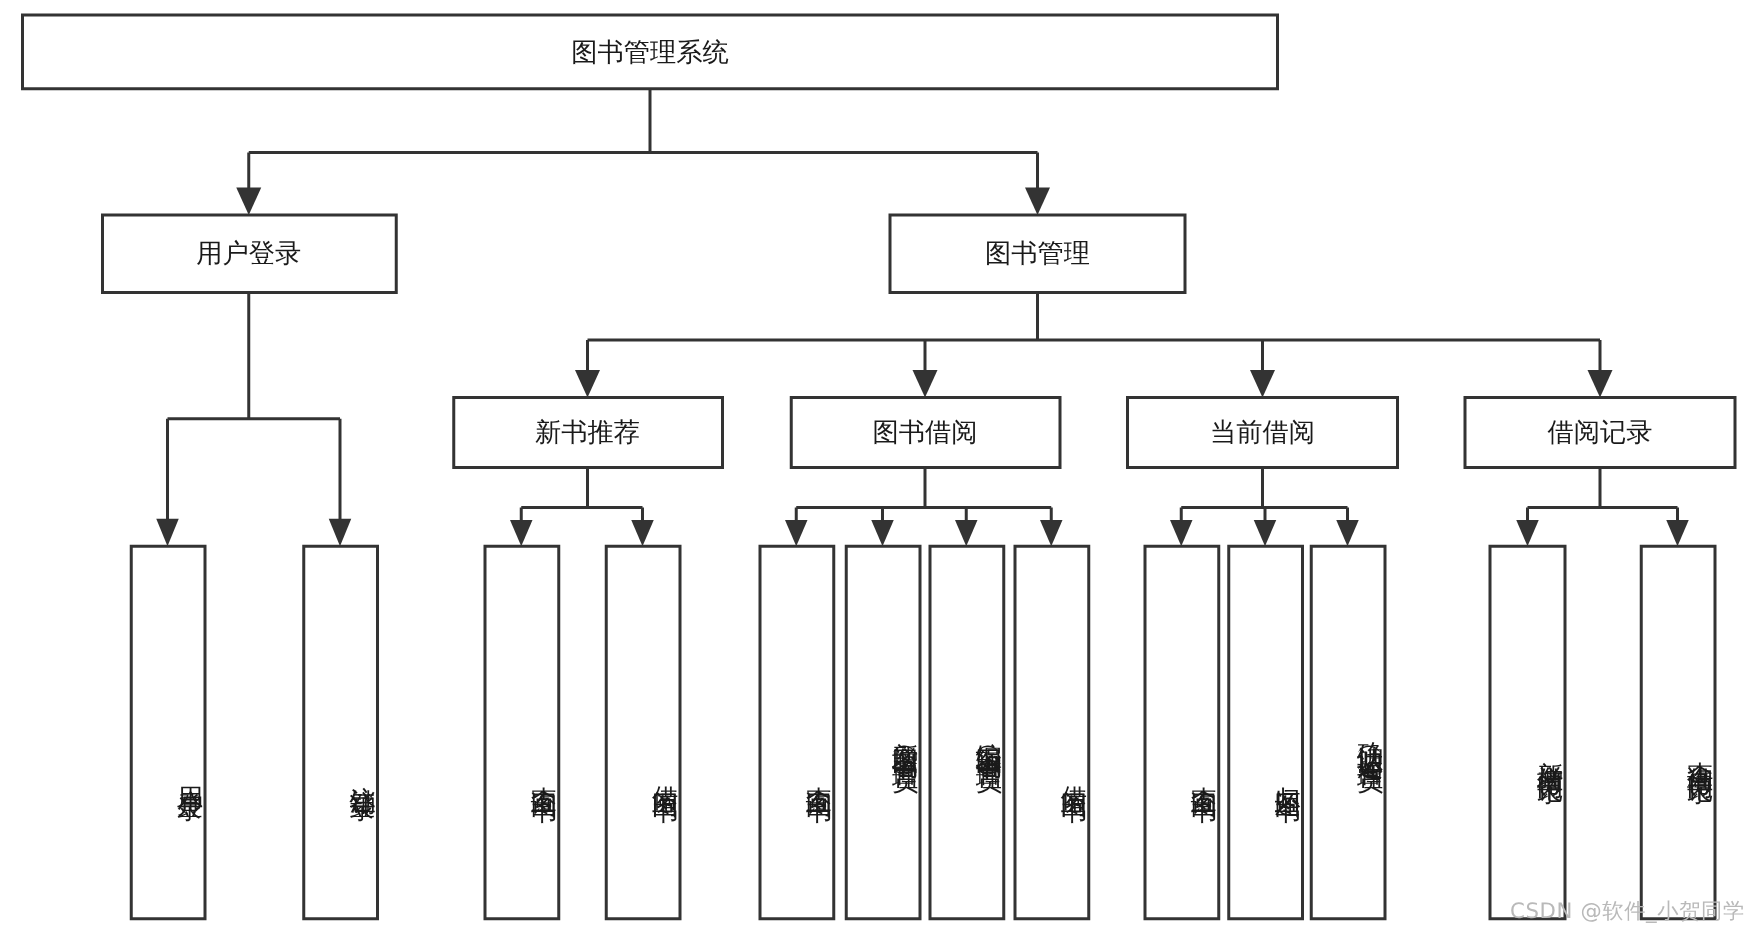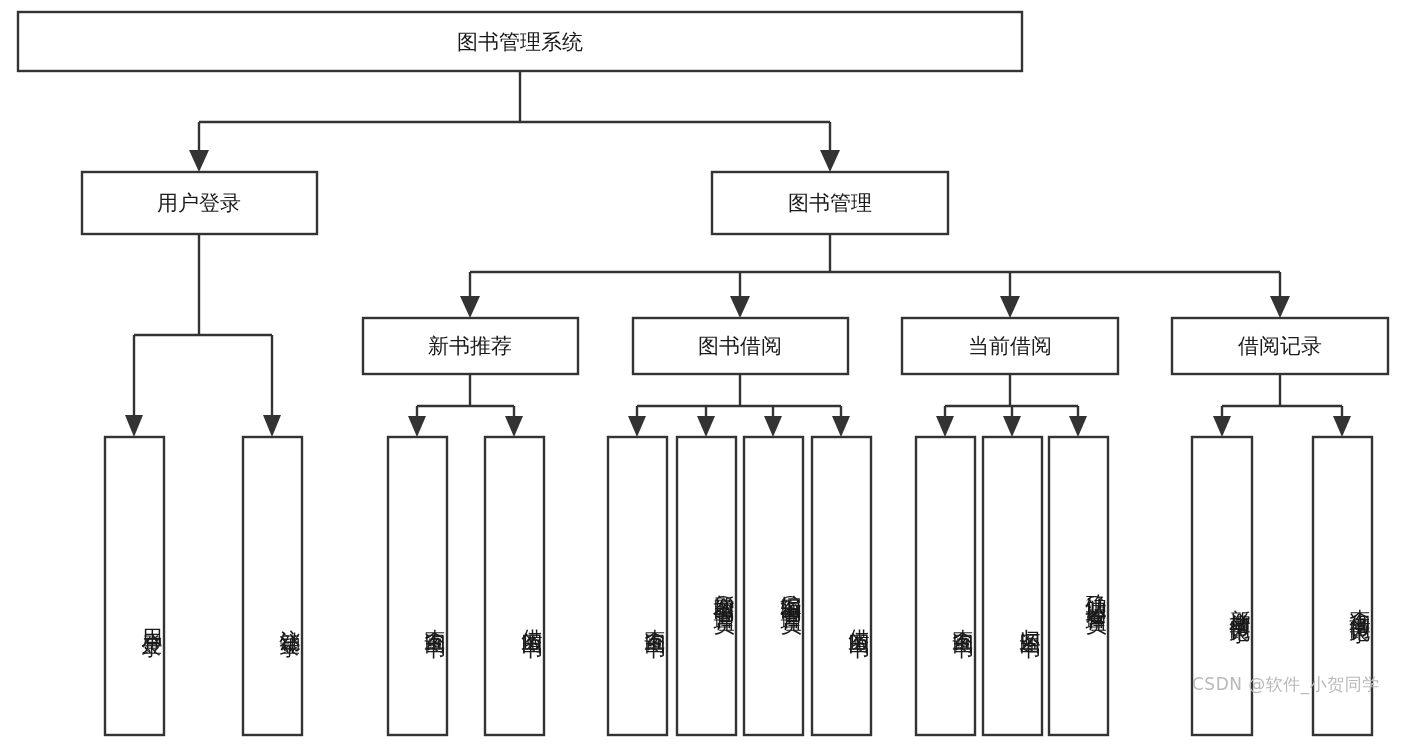--- a/index.html
+++ b/index.html
@@ -224,15 +224,15 @@
   <div class="vlabel" style="left:744px; top:446px; width:59px; height:289px;">编辑图书（管理员）</div>
   <div class="vlabel" style="left:812px; top:500px; width:59px; height:235px;">借阅图书</div>
 
   <div class="vlabel" style="left:916px; top:500px; width:59px; height:235px;">查询图书</div>
   <div class="vlabel" style="left:983px; top:500px; width:59px; height:235px;">归还图书</div>
   <div class="vlabel" style="left:1049px; top:446px; width:59px; height:289px;">确认归还（管理员）</div>
 
   <div class="vlabel" style="left:1192px; top:466px; width:60px; height:269px;">新增借阅记录</div>
   <div class="vlabel" style="left:1313px; top:466px; width:59px; height:269px;">查询借阅记录</div>
 
-  <div class="watermark" style="left:1192px; top:673px;">CSDN @软件_小贺同学</div>
+  <div class="watermark" style="left:1192px; top:717px;padding-left:16px;">CSDN @软件_小贺同学</div>
 
 </div>
 
 </body></html>

